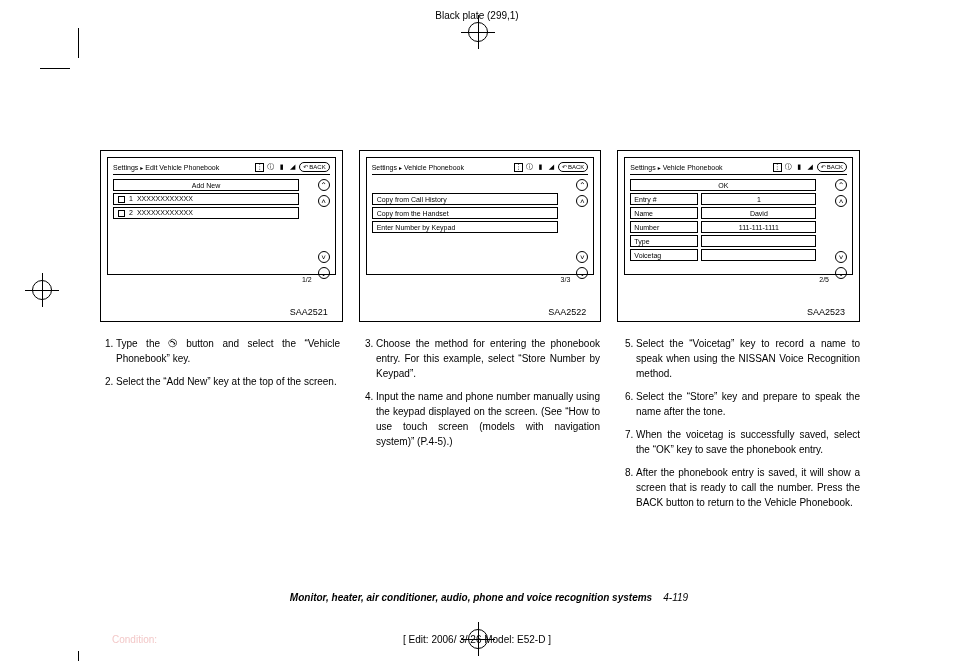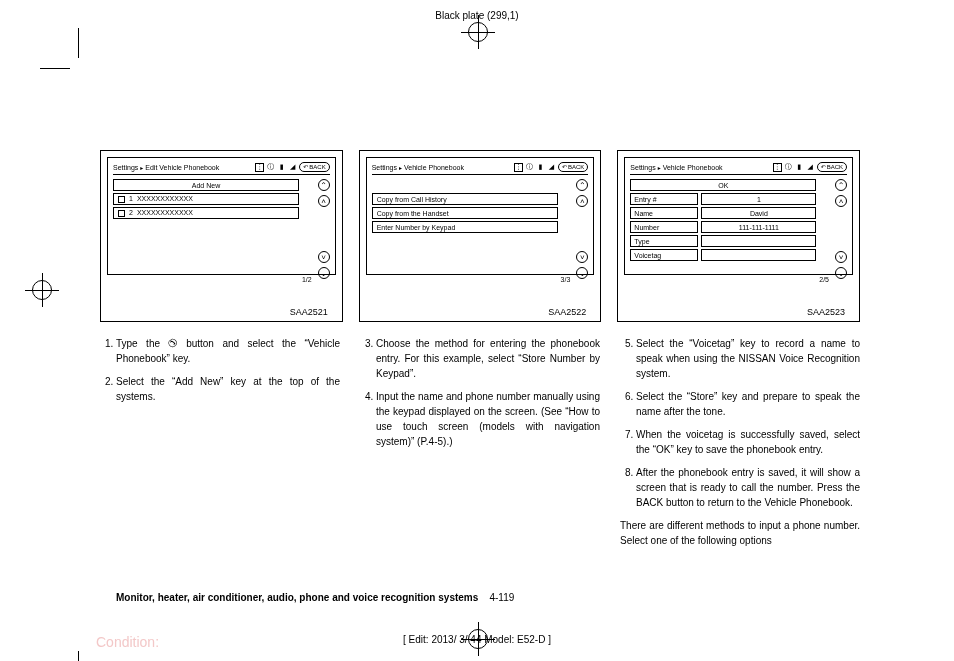--- a/index.html
+++ b/index.html
@@ -191,40 +191,41 @@
   .col p { margin: 4px 0 0 0; text-align: justify; }
   .phone-glyph {
     display:inline-block;
     transform: rotate(100deg);
     font-size: 11px;
     line-height: 0;
   }
 
   .section-footer {
     position: absolute;
-    left: 116px;
+    left: 109px;
     width: 760px;
     top: 592px;
     font-size: 10px;
-    text-align: left;
+    text-align: center;
+    font-style: italic;
   }
   .section-footer .title { font-weight: bold; }
   .edit-line {
     position: absolute;
     left: 0;
     width: 100%;
     top: 634px;
     text-align: center;
     font-size: 10px;
   }
   .condition {
     position: absolute;
-    left: 96px;
+    left: 112px;
     top: 634px;
-    font-size: 14px;
+    font-size: 10px;
     color: #f3c8c8;
   }
 </style>
 </head>
 <body>
 
 <div class="plate-info">Black plate (299,1)</div>
 
 <div class="reg-top"></div>
 <div class="reg-bottom"></div>
@@ -364,42 +365,41 @@
     </div>
 
   </div>
 
   <div class="columns">
     <div class="col">
       <ol start="1">
         <li>
           <span>Type the </span><span class="phone-glyph">✆</span><span> button and select the “Vehicle Phonebook” key.</span>
         </li>
-        <li>Select the “Add New” key at the top of the systems.</li>
+        <li>Select the “Add New” key at the top of the screen.</li>
       </ol>
     </div>
     <div class="col">
       <ol start="3">
         <li>Choose the method for entering the phonebook entry. For this example, select “Store Number by Keypad”.</li>
         <li>Input the name and phone number manually using the keypad displayed on the screen. (See “How to use touch screen (models with navigation system)” (P.4-5).)</li>
       </ol>
     </div>
     <div class="col">
       <ol start="5">
-        <li>Select the “Voicetag” key to record a name to speak when using the NISSAN Voice Recognition system.</li>
+        <li>Select the “Voicetag” key to record a name to speak when using the NISSAN Voice Recognition method.</li>
         <li>Select the “Store” key and prepare to speak the name after the tone.</li>
         <li>When the voicetag is successfully saved, select the “OK” key to save the phonebook entry.</li>
         <li>After the phonebook entry is saved, it will show a screen that is ready to call the number. Press the BACK button to return to the Vehicle Phonebook.</li>
       </ol>
-      <p>There are different methods to input a phone number. Select one of the following options</p>
     </div>
   </div>
 
 </div>
 
 <div class="section-footer">
   <span class="title">Monitor, heater, air conditioner, audio, phone and voice recognition systems</span>
   &nbsp;&nbsp;
   <span>4-119</span>
 </div>
 
 <div class="condition">Condition:</div>
-<div class="edit-line">[ Edit: 2013/ 3/ 44   Model: E52-D ]</div>
+<div class="edit-line">[ Edit: 2006/ 3/ 26   Model: E52-D ]</div>
 
 </body></html>

